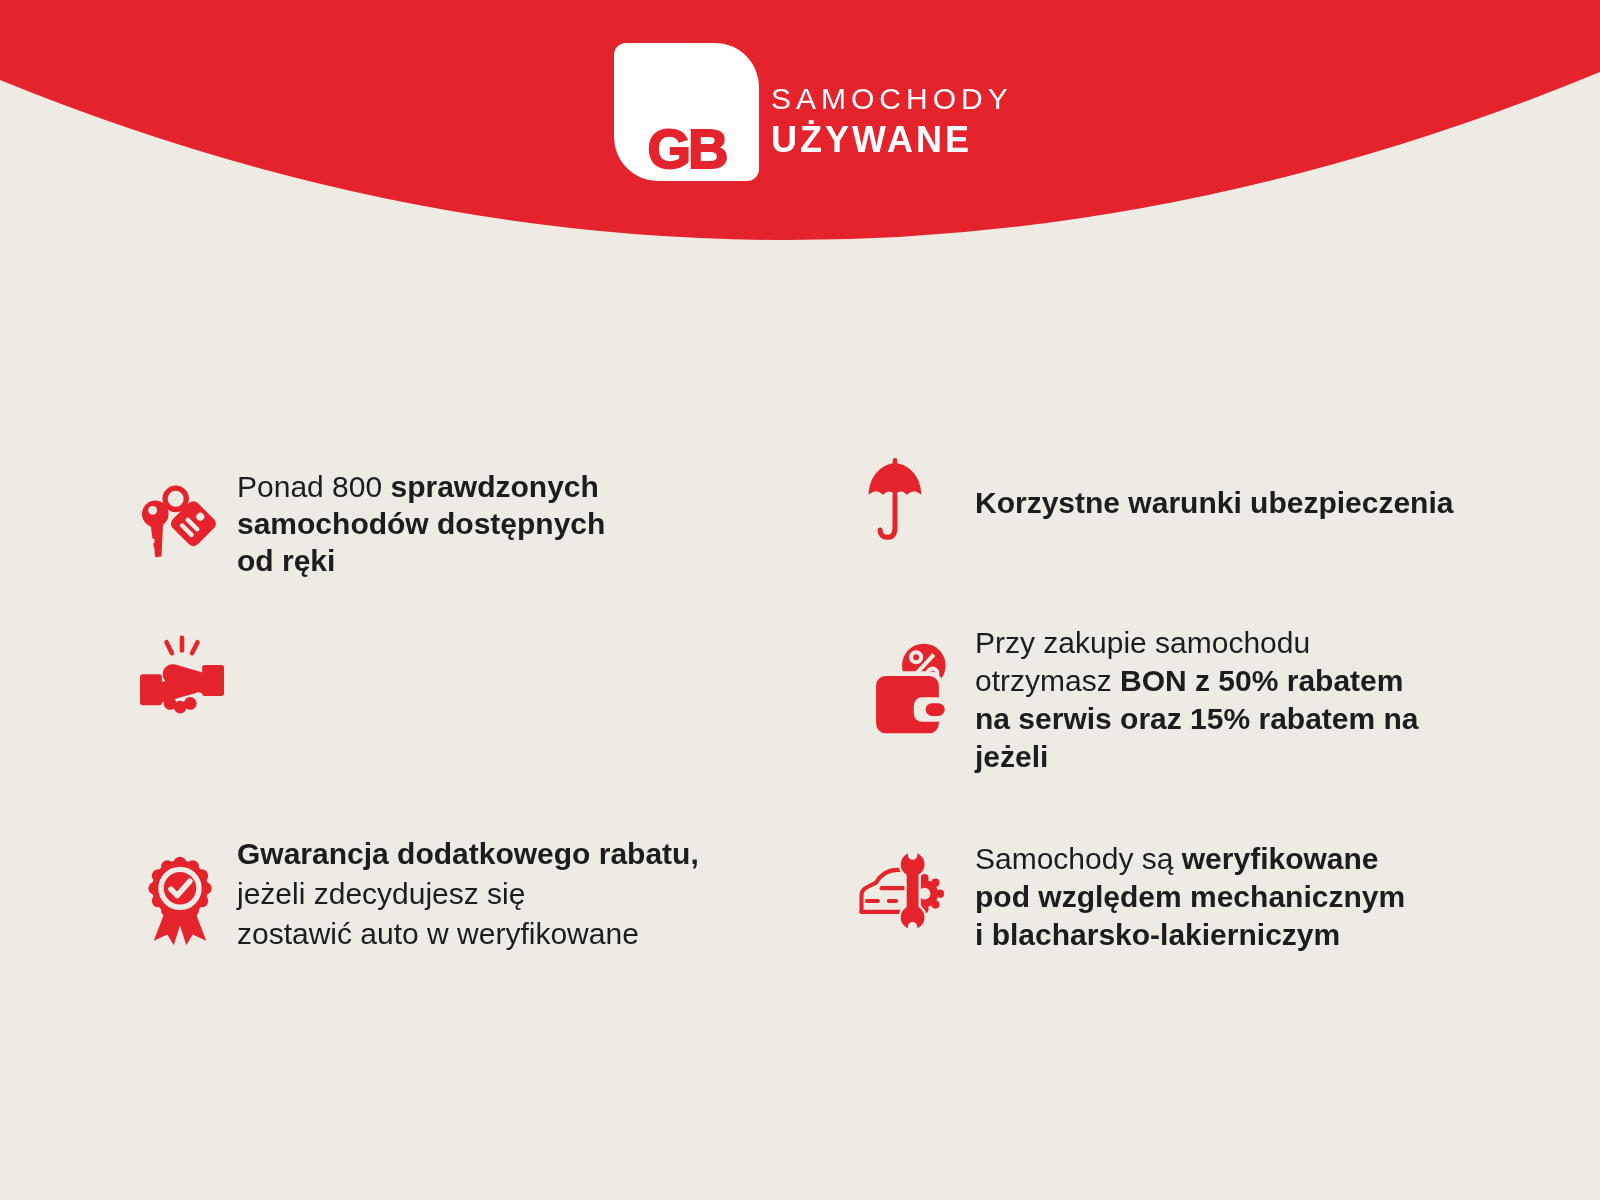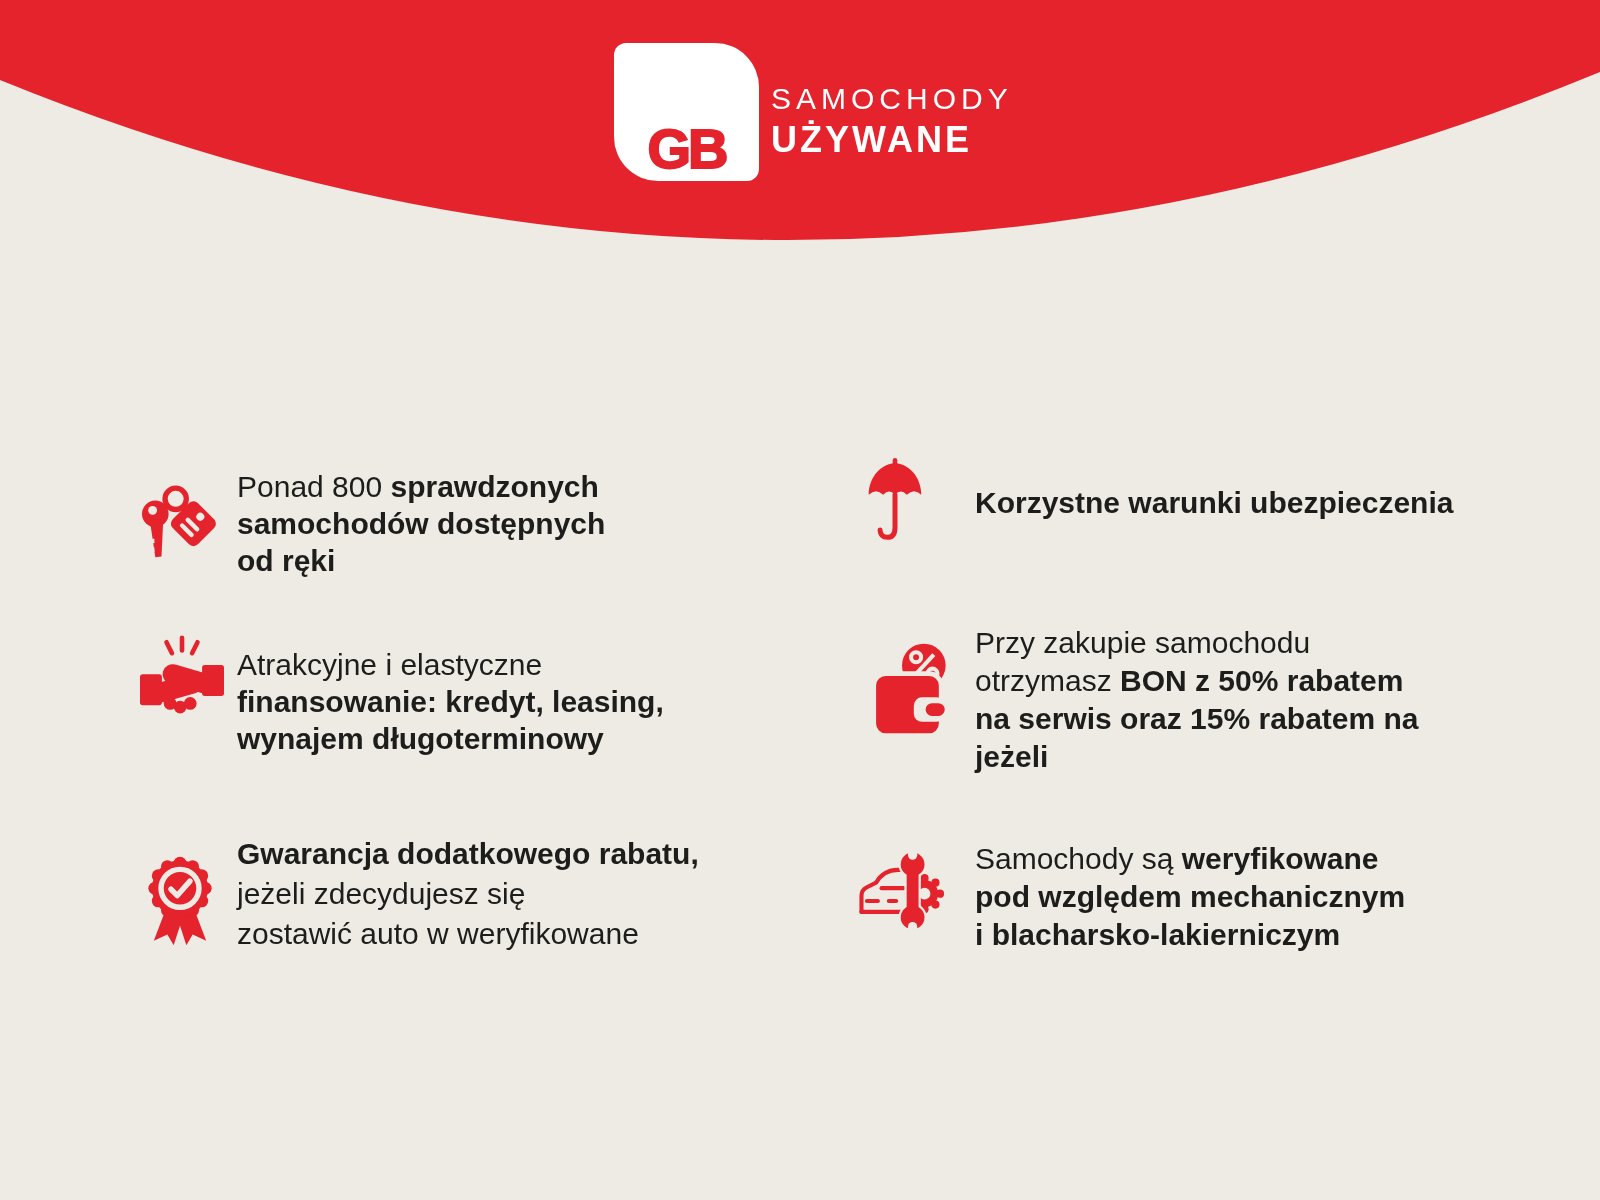--- a/index.html
+++ b/index.html
@@ -104,25 +104,20 @@
         <rect x="0" y="44" width="24" height="34" rx="3"></rect>
         <rect x="68" y="34" width="24" height="34" rx="3"></rect>
         <rect x="12" y="48" width="58" height="22" rx="11" transform="rotate(-16 41 59)"></rect>
         <rect x="24" y="38" width="58" height="22" rx="11" transform="rotate(16 53 49)"></rect>
         <circle cx="33" cy="76" r="7"></circle>
         <circle cx="44" cy="80" r="7"></circle>
         <circle cx="55" cy="76" r="7"></circle>
       </g>
     </svg>
   </div>
-  <div class="feature-text" id="f2-text">
-      <div><span>Atrakcyjne i elastyczne</span></div>
-      <div><span class="b">finansowanie: kredyt, leasing,</span></div>
-      <div><span class="b">wynajem długoterminowy</span></div>
-    </div>
 
   <div class="icon" id="f3-icon">
     <svg viewBox="0 0 80 104">
       <g fill="var(--red)">
         <path d="M24,62 L11,96 L26,89 L33,101 L43,70 Z"></path>
         <path d="M56,62 L69,96 L54,89 L47,101 L37,70 Z"></path>
         <circle cx="68" cy="38" r="7"></circle>
           <circle cx="64.2" cy="52" r="7"></circle>
         <circle cx="54" cy="62.2" r="7"></circle>
           <circle cx="40" cy="66" r="7"></circle>

